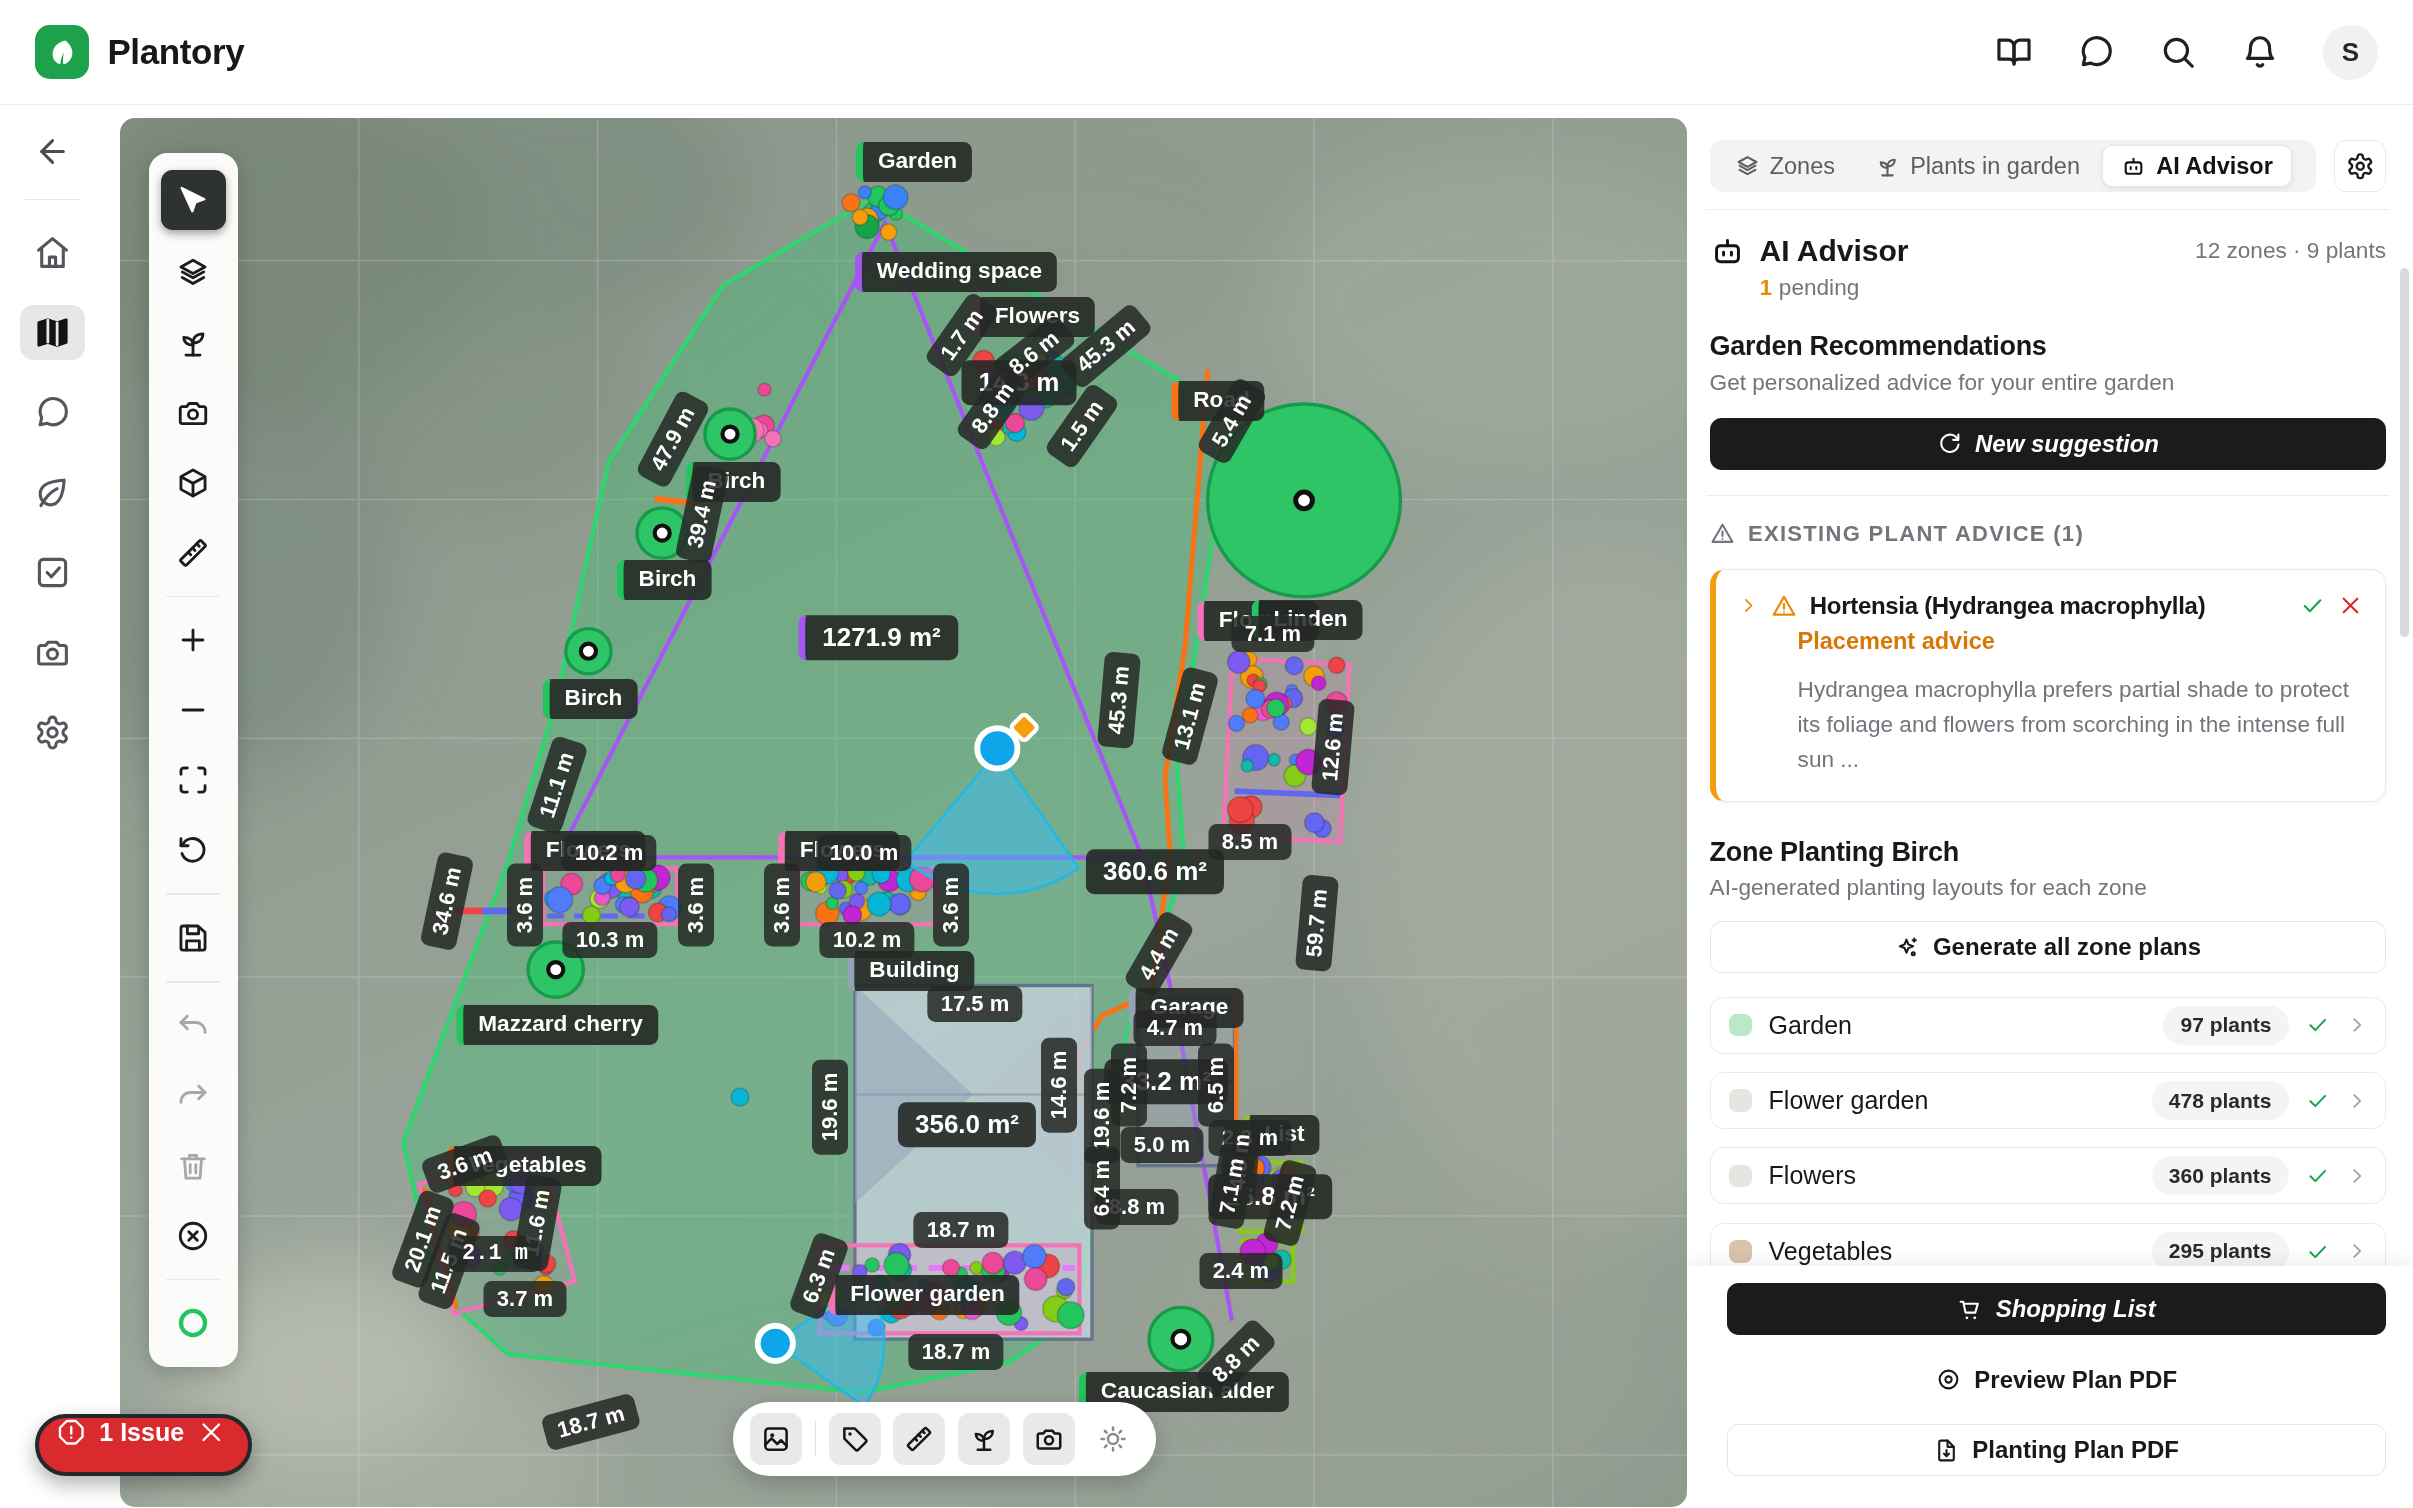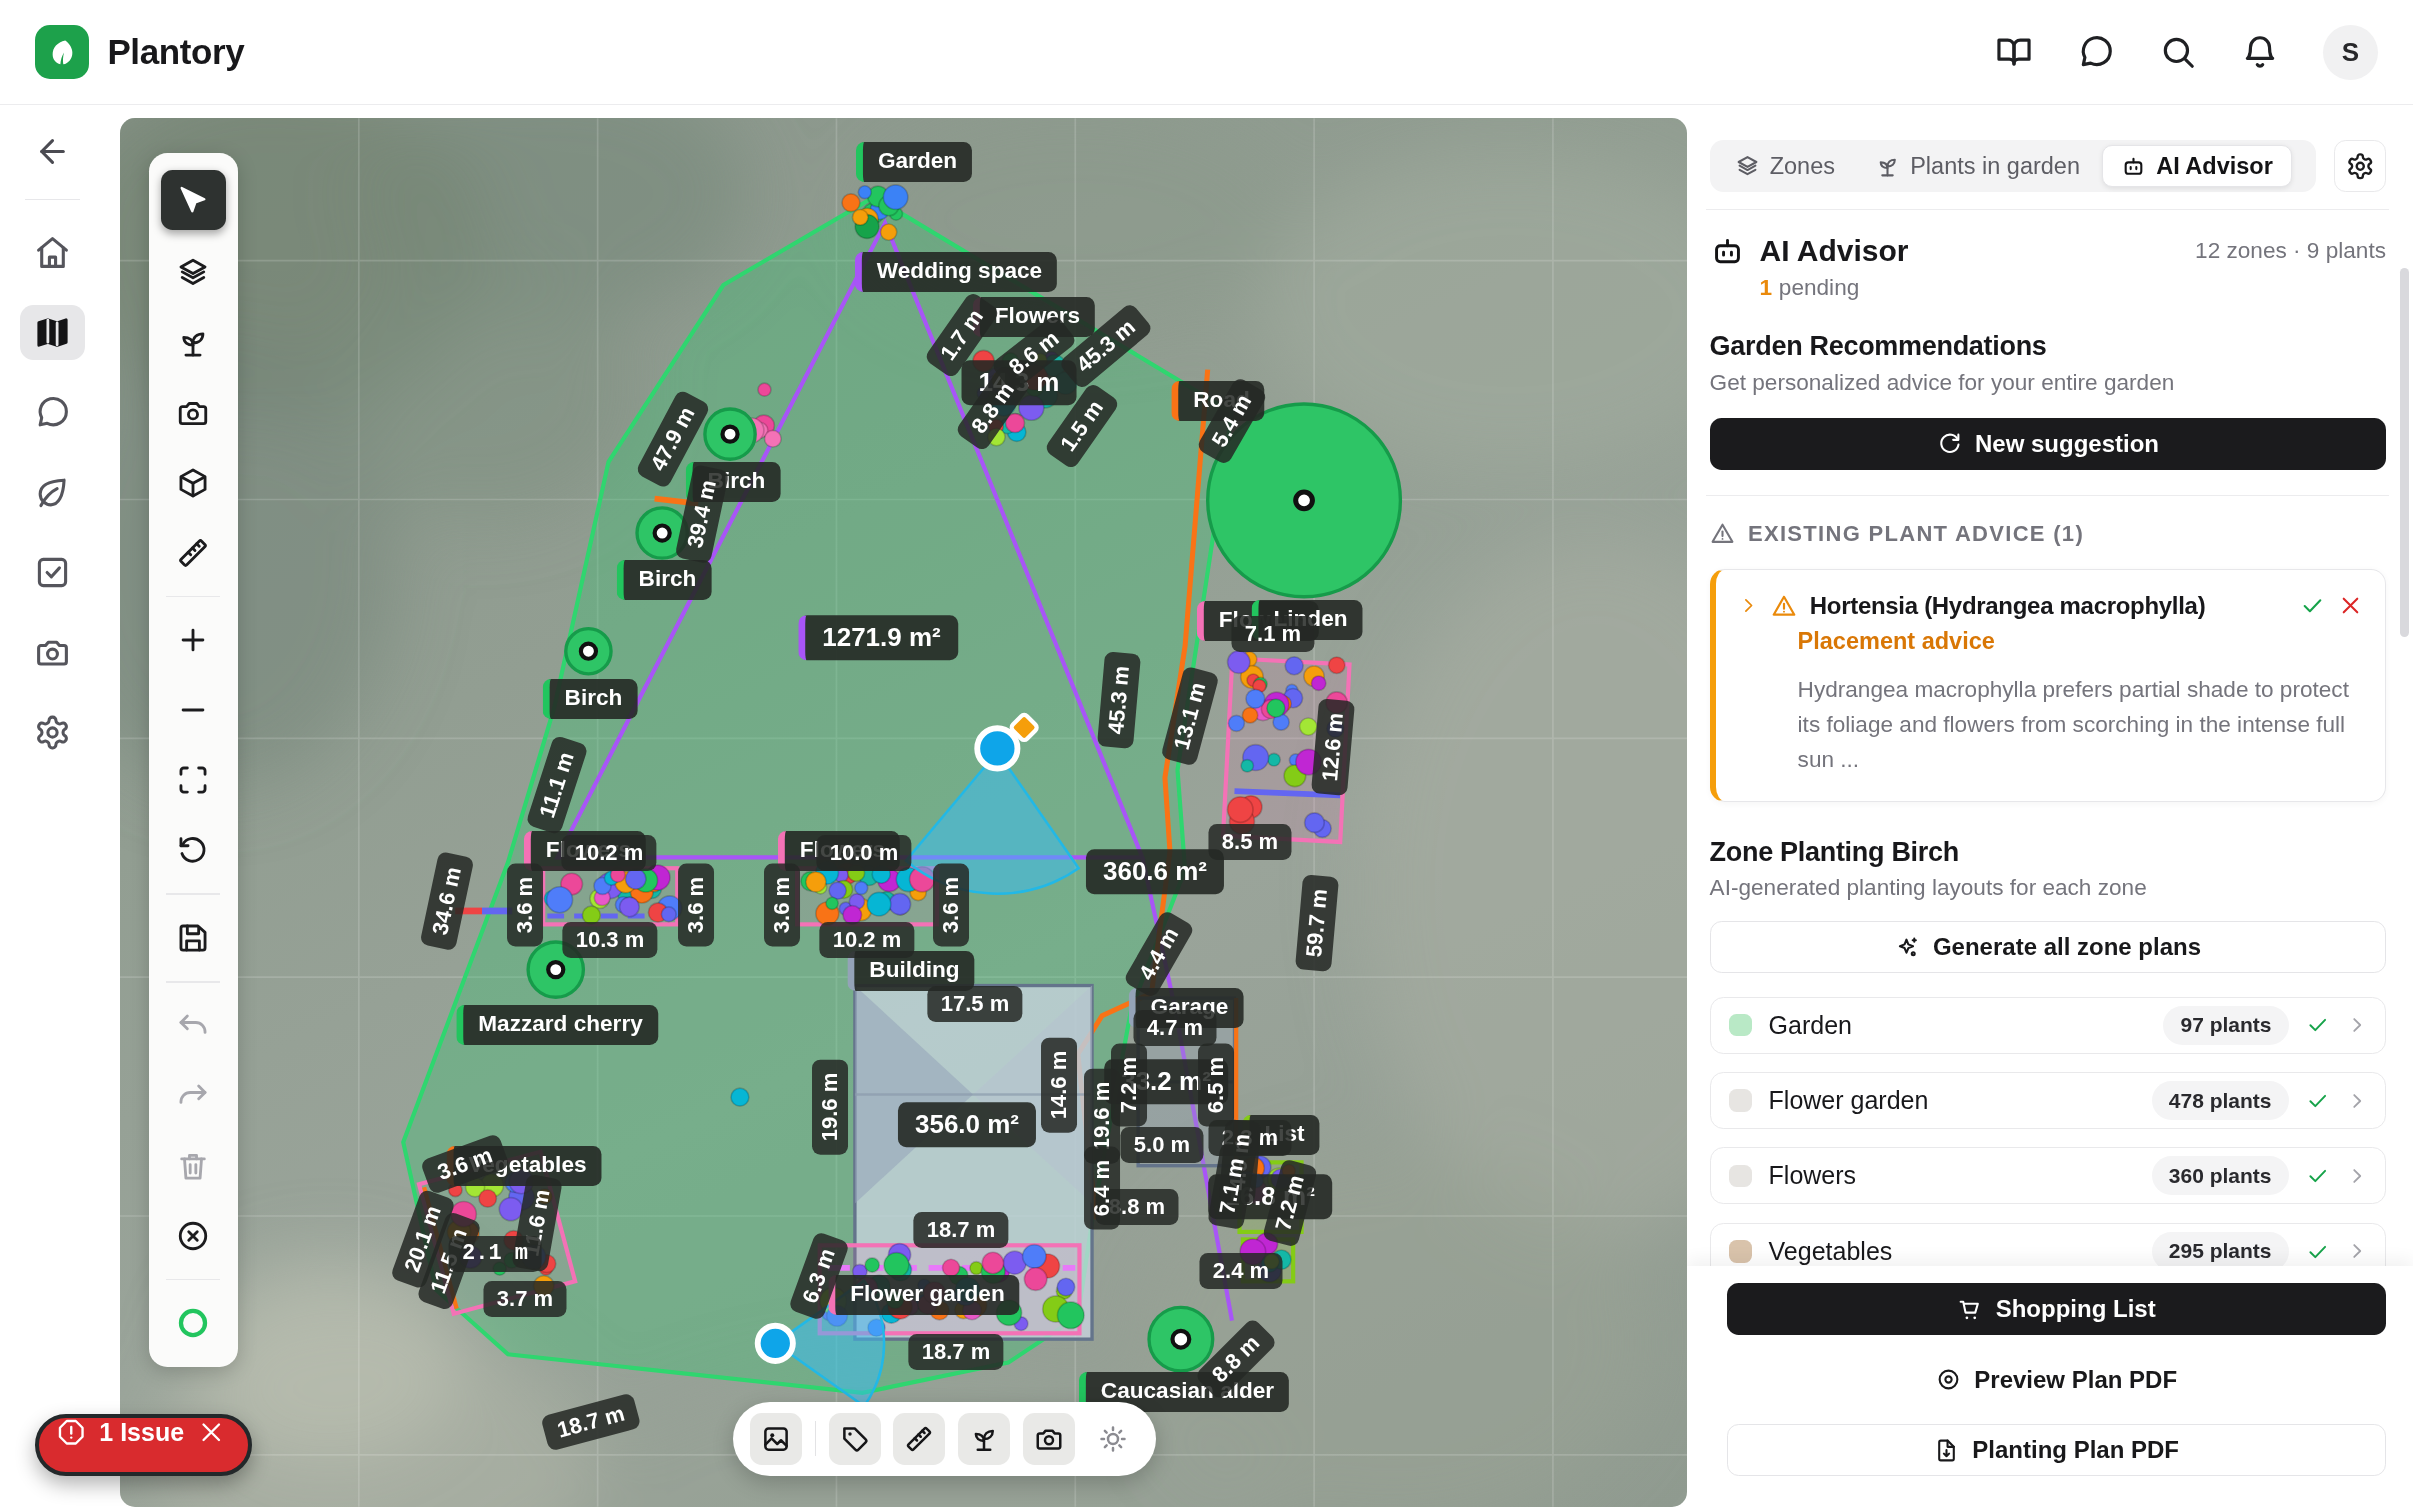--- a/index.html
+++ b/index.html
@@ -93,21 +93,21 @@
   .advisor-meta { margin-left: auto; font-size: 22.6px; color: #74747c; }
   .pending-row { margin-left: 50px; margin-top: 6.7px; font-size: 22.6px; color: #74747c; }
   .pending-row b { color: #ea8a0b; font-weight: 600; margin-right: 6.7px; }
 
   .sect-title { margin-top: 30px; font-size: 27px; font-weight: bold; letter-spacing: -0.3px; }
   .sect-sub { margin-top: 7.5px; font-size: 22.6px; color: #74747c; }
 
   .btn { display: flex; align-items: center; justify-content: center; gap: 13.4px; width: 100%; height: 52px;
          border-radius: 11.7px; font-size: 24px; font-weight: 600; cursor: pointer; }
   .btn .ico { font-size: 25px; display: flex; }
-  .btn.dark { margin-top: 22px; background: #1b1b1d; color: #fff; border: none; }
+  .btn.dark { margin-top: 22px; background: #1b1b1d; color: #fff; border: none; font-style: italic; }
   .btn.outline { background: #fff; color: #19191b; border: 1.3px solid #e5e5e8; }
   .btn.borderless { background: transparent; border: none; color: #19191b; }
 
   .advice-label { display: flex; align-items: center; gap: 13.4px; margin-top: 25px; color: #74747c; }
   .advice-label .ico { font-size: 25px; display: flex; }
   .advice-label span { font-size: 22px; font-weight: 600; letter-spacing: 1.3px; }
 
   .advice-card { margin-top: 22px; border: 1.3px solid #e7e7ea; border-left: 6.7px solid #f59e0b; border-radius: 15px;
                  padding: 22px 22px 23.5px; box-shadow: 0 1.7px 6.7px rgba(0,0,0,0.04); }
   .advice-card-head { display: flex; align-items: center; gap: 12.6px; }

